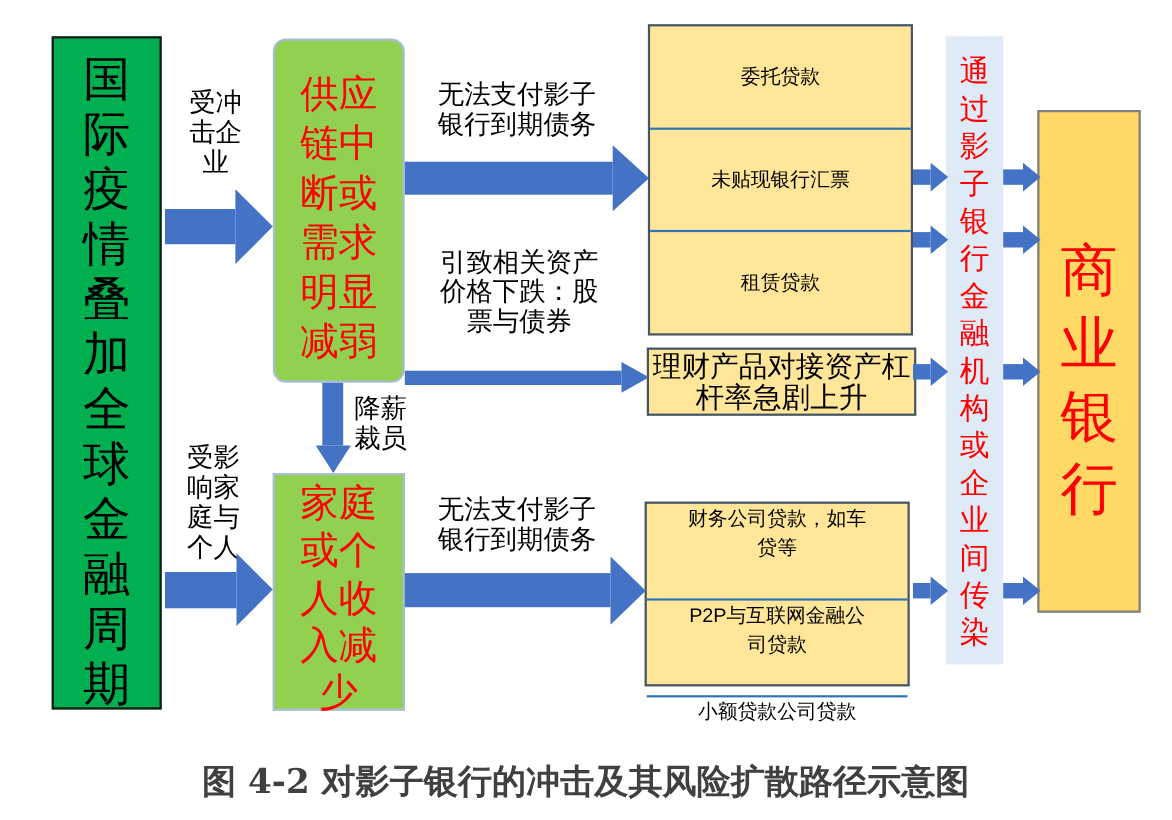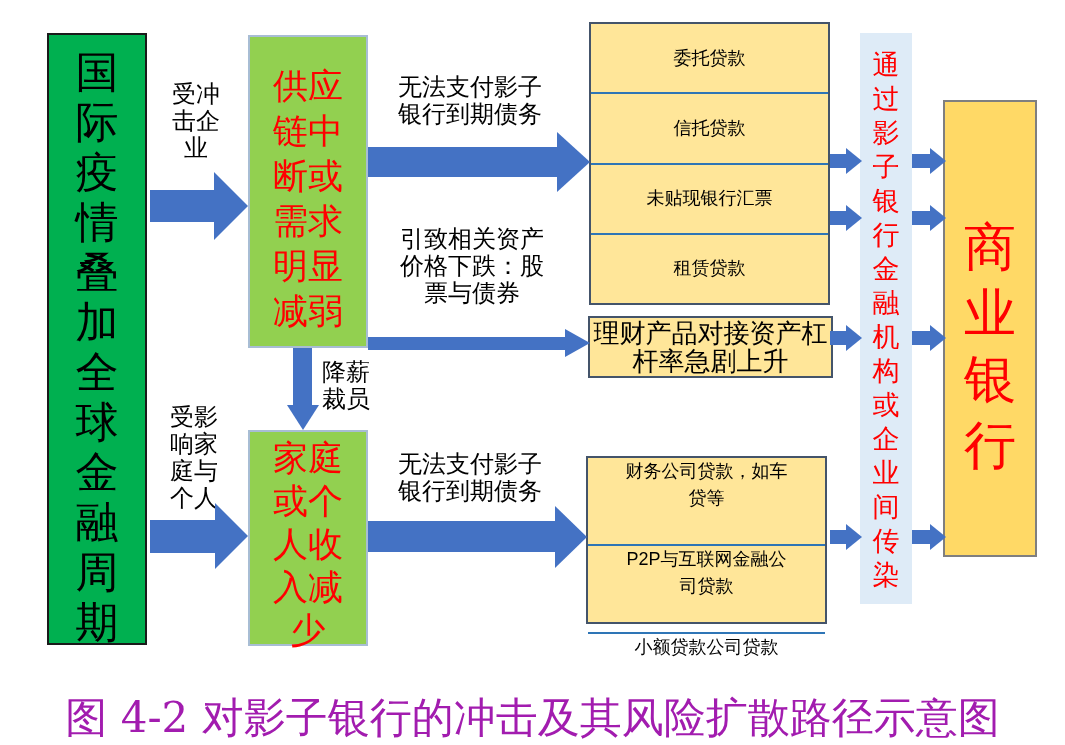--- a/index.html
+++ b/index.html
@@ -22,21 +22,21 @@
   [data-chunk]{white-space:pre-line;}
   .vbox{position:absolute;text-align:center;}
   .src{
     left:47px;top:33px;width:100px;height:612px;background:var(--green-dark);
     border:2px solid #1a1a1a;font-size:43px;line-height:50px;padding-top:12px;color:#000;
   }
   .mid{
     width:120px;background:var(--green-light);border:2px solid #a8bdd4;
     color:var(--red);font-size:35px;
   }
-  .mid-top{left:248px;top:35px;height:313px;line-height:45px;padding-top:26px;}
+  .mid-top{left:248px;top:35px;height:313px;line-height:45px;padding-top:26px;border-radius:12px;}
   .mid-bot{left:248px;top:430px;height:216px;line-height:43px;padding-top:4px;}
   .lbl{position:absolute;text-align:center;font-size:24px;line-height:27px;color:#000;}
   .stack{position:absolute;display:flex;flex-direction:column;border:2px solid var(--box-border);background:var(--yellow-light);}
   .stack-top{left:589px;top:22px;width:241px;height:283px;}
   .stack-bot{left:586px;top:456px;width:241px;height:168px;gap:32px;}
   .row{flex:1;display:flex;align-items:center;justify-content:center;font-size:18px;line-height:27px;text-align:center;}
   .row + .row{border-top:2px solid var(--divider);}
   .wealth{
     position:absolute;left:588px;top:316px;width:245px;height:62px;background:var(--yellow-light);
     border:2px solid var(--box-border);display:flex;align-items:center;justify-content:center;
@@ -45,21 +45,21 @@
   .strip{
     position:absolute;left:860px;top:33px;width:52px;height:571px;background:var(--strip-blue);
     color:var(--red);font-size:27px;line-height:34px;padding-top:15px;text-align:center;
   }
   .bank{
     position:absolute;left:943px;top:100px;width:94px;height:457px;background:var(--yellow-deep);
     border:2px solid #7f7f7f;color:var(--red);font-size:52px;line-height:66px;padding-top:112px;text-align:center;
   }
   .caption{
     position:absolute;left:0;right:0;top:690px;text-align:center;
-    font-family:"DejaVu Serif",serif;font-weight:400;font-size:42px;color:#a21caf;
+    font-family:"DejaVu Serif",serif;font-weight:700;font-size:31px;color:#404040;
   }
   .arr{position:absolute;}
   .sh{position:absolute;background:var(--blue);}
   .hd{position:absolute;width:0;height:0;border-style:solid;border-color:transparent;}
   .hd.r{border-left-color:var(--blue);}
   .hd.d{border-top-color:var(--blue);}
 </style>
 </head>
 <body>
 
@@ -108,21 +108,20 @@
 
   <div class="lbl" style="left:392px;top:225px;width:160px;" data-chunk="6">引致相关资产
 价格下跌：股
 票与债券</div>
 
   <div class="lbl" style="left:390px;top:450px;width:160px;" data-chunk="6">无法支付影子
 银行到期债务</div>
 
   <div class="stack stack-top">
     <div class="row">委托贷款</div>
-    <div class="row">信托贷款</div>
     <div class="row">未贴现银行汇票</div>
     <div class="row">租赁贷款</div>
   </div>
 
   <div class="wealth">
     <span data-chunk="9">理财产品对接资产杠
 杆率急剧上升</span>
   </div>
 
   <div class="stack stack-bot">

